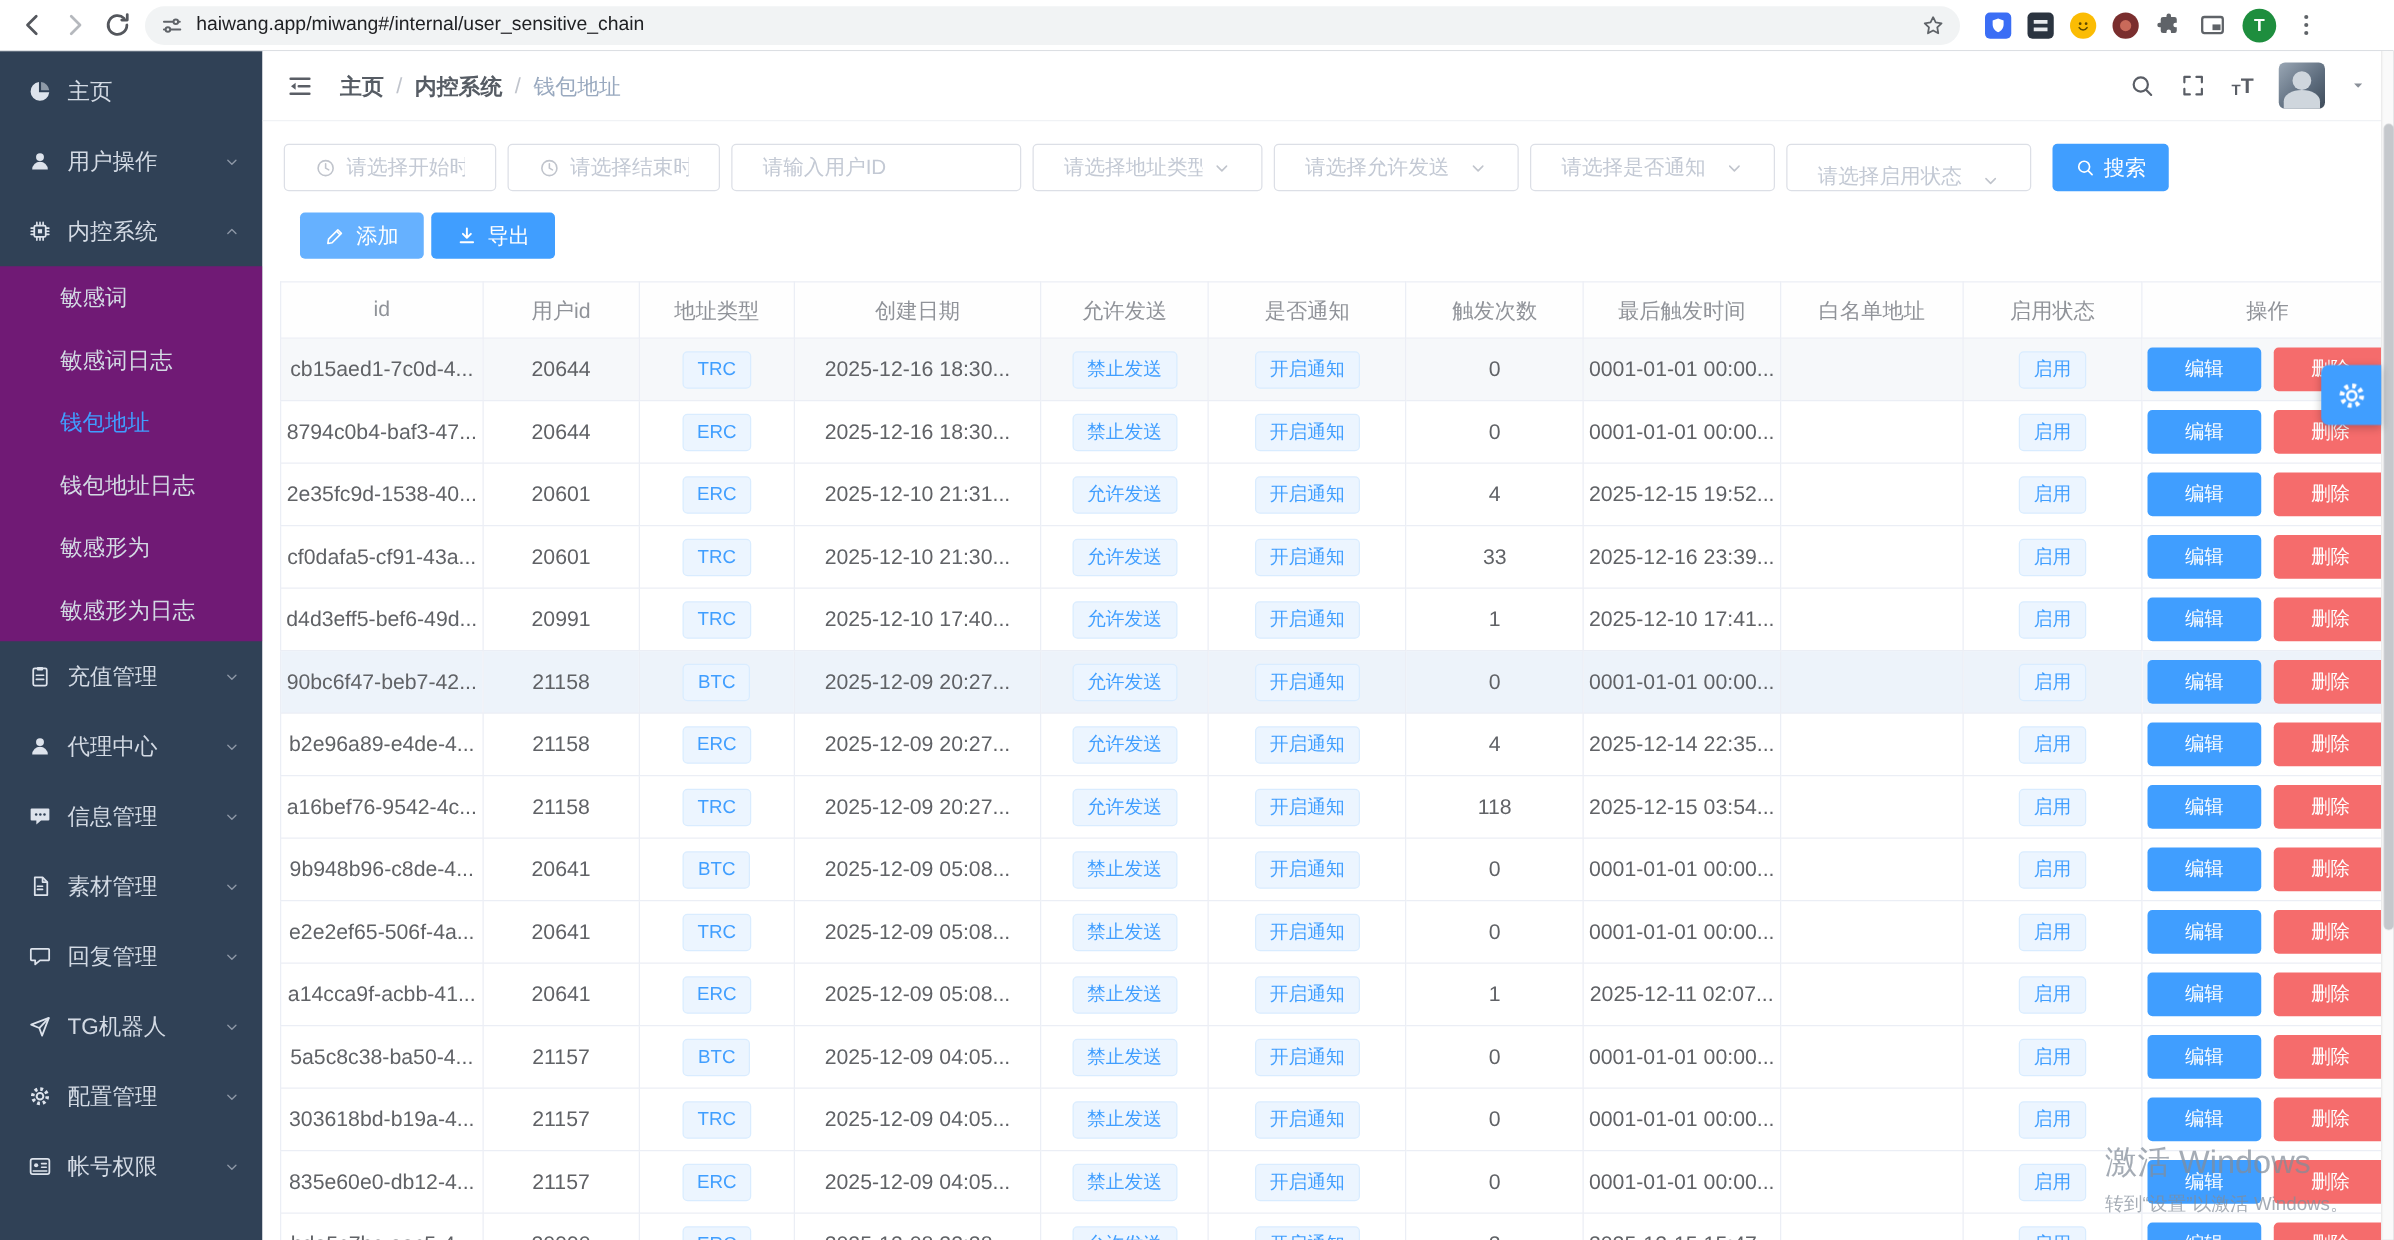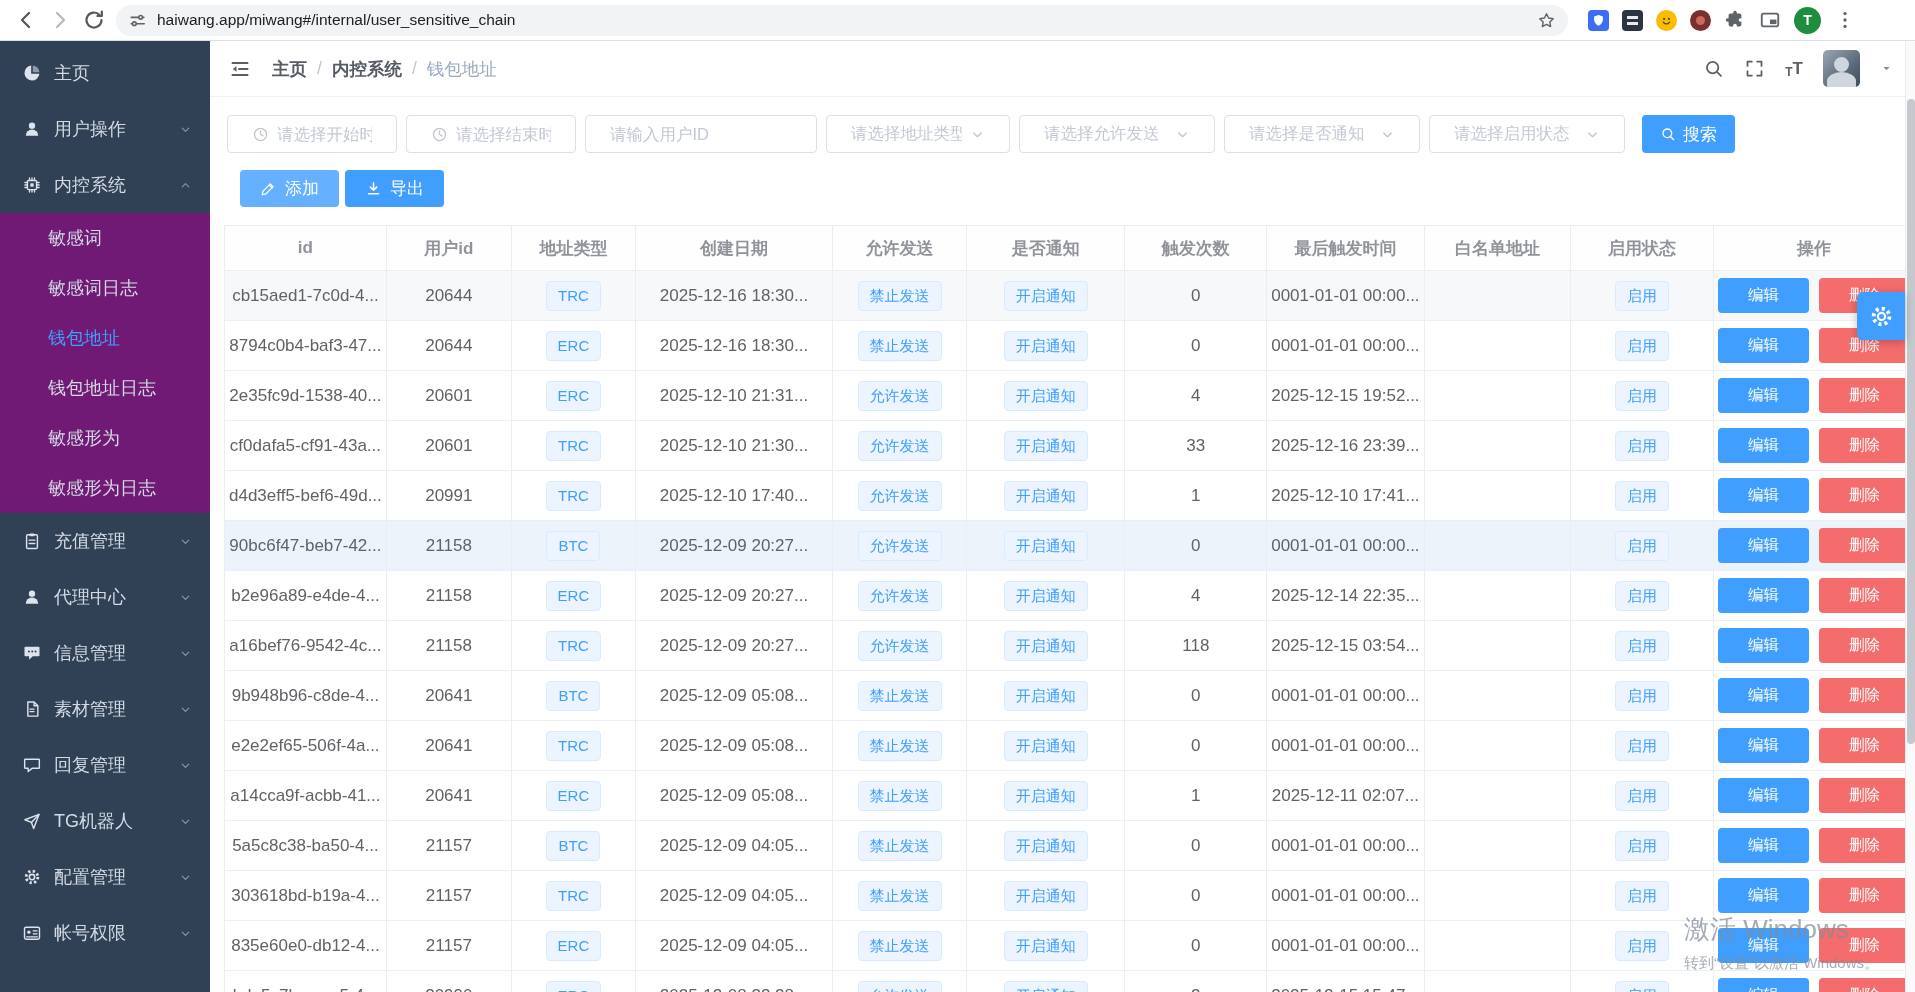--- a/index.html
+++ b/index.html
@@ -66,21 +66,21 @@
   
   .actions { display:flex; gap:6px; margin:17px 0 0 30px; }
   .act-btn { height:37px; padding:0 20px; border:none; border-radius:4px; color:#fff; font-size:17px; font-family:inherit; display:flex; align-items:center; gap:8px; cursor:pointer; }
   .act-btn .icon { width:17px; height:17px; color:#fff; }
   .btn-add { background:#66b1ff; }
   .btn-export { background:#409eff; }
 
   
   table { border-collapse:collapse; margin:18px 0 0 14px; table-layout:fixed; font-size:17px; }
   th, td { border:1px solid #ebeef5; text-align:center; white-space:nowrap; overflow:hidden; }
-  th { height:45px; color:#909399; font-weight:bold; background:#fefefe; }
+  th { height:45px; color:#909399; font-weight:normal; background:#fefefe; }
   td { height:50px; color:#606266; padding:0 4px; }
   tr.shade-gray td { background:#f6f8fa; }
   tr.shade-blue td { background:#edf3fa; }
   .pill { display:inline-block; padding:5px 11px; background:#ecf5ff; border:1px solid #d9ecff; border-radius:4px; color:#409eff; font-size:15px; line-height:1.2; }
   .mini-btn { border:none; border-radius:4px; color:#fff; font-size:15.5px; font-family:inherit; padding:7px 30px; cursor:pointer; }
   .mini-btn.edit { background:#409eff; margin-right:10px; }
   .mini-btn.del { background:#f56c6c; }
 
   
   .gear-fab { position:fixed; top:292px; right:10px; width:48px; height:48px; background:#409eff; border-radius:6px 0 0 6px; box-shadow:0 2px 8px rgba(0,0,0,.25); display:flex; align-items:center; justify-content:center; cursor:pointer; z-index:30; }
@@ -408,21 +408,21 @@
           </span>
         </div>
         <div class="f-field select" style="width: 196px; justify-content: center;">
           <span class="ph">请选择是否通知</span>
           <span class="icon chev">
             <svg viewBox="0 0 24 24">
               <path d="M6 9.5l6 6 6-6" fill="none" stroke="currentColor" stroke-width="2" stroke-linecap="round" stroke-linejoin="round"></path>
             </svg>
           </span>
         </div>
-        <div class="f-field select" style="width: 196px;">
+        <div class="f-field select" style="width: 196px; align-items: flex-end;">
           <span class="ph">请选择启用状态</span>
           <span class="icon chev">
             <svg viewBox="0 0 24 24">
               <path d="M6 9.5l6 6 6-6" fill="none" stroke="currentColor" stroke-width="2" stroke-linecap="round" stroke-linejoin="round"></path>
             </svg>
           </span>
         </div>
         <button class="search-btn">
           <span class="icon">
             <svg viewBox="0 0 24 24">

